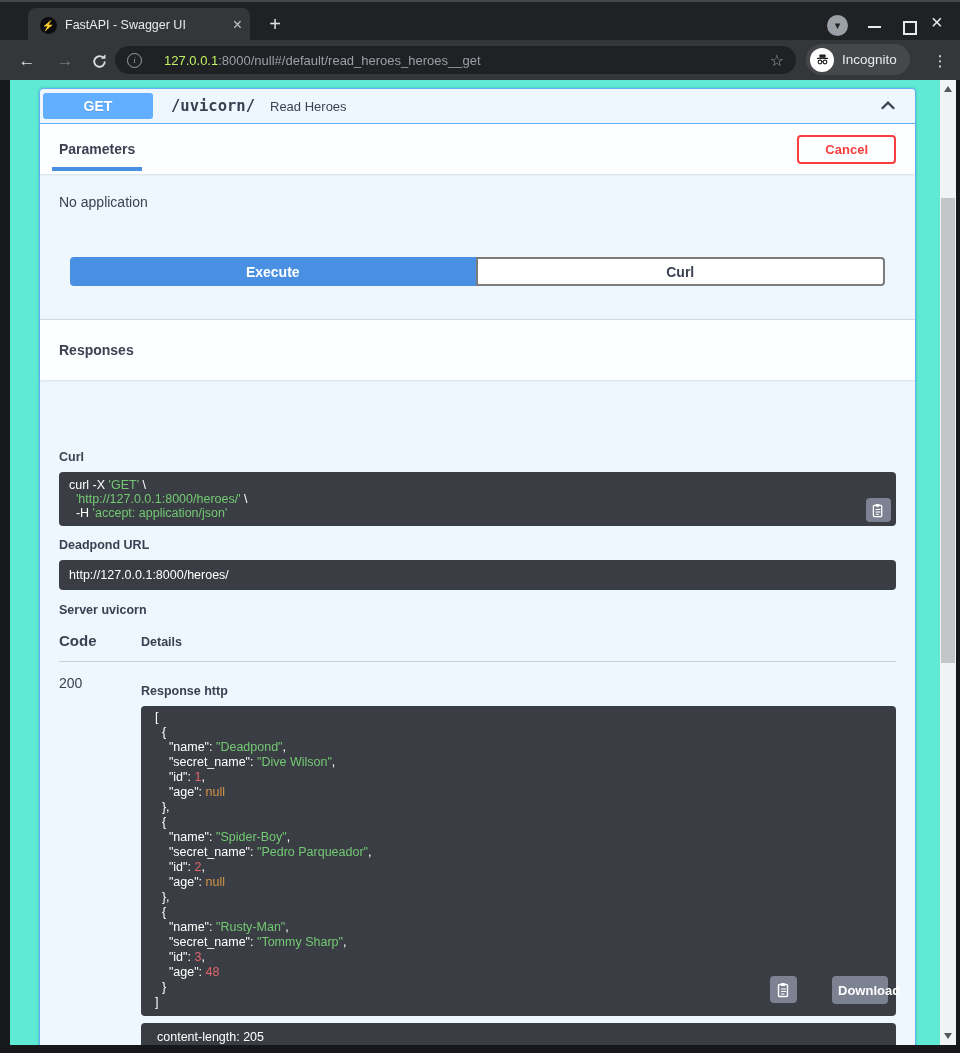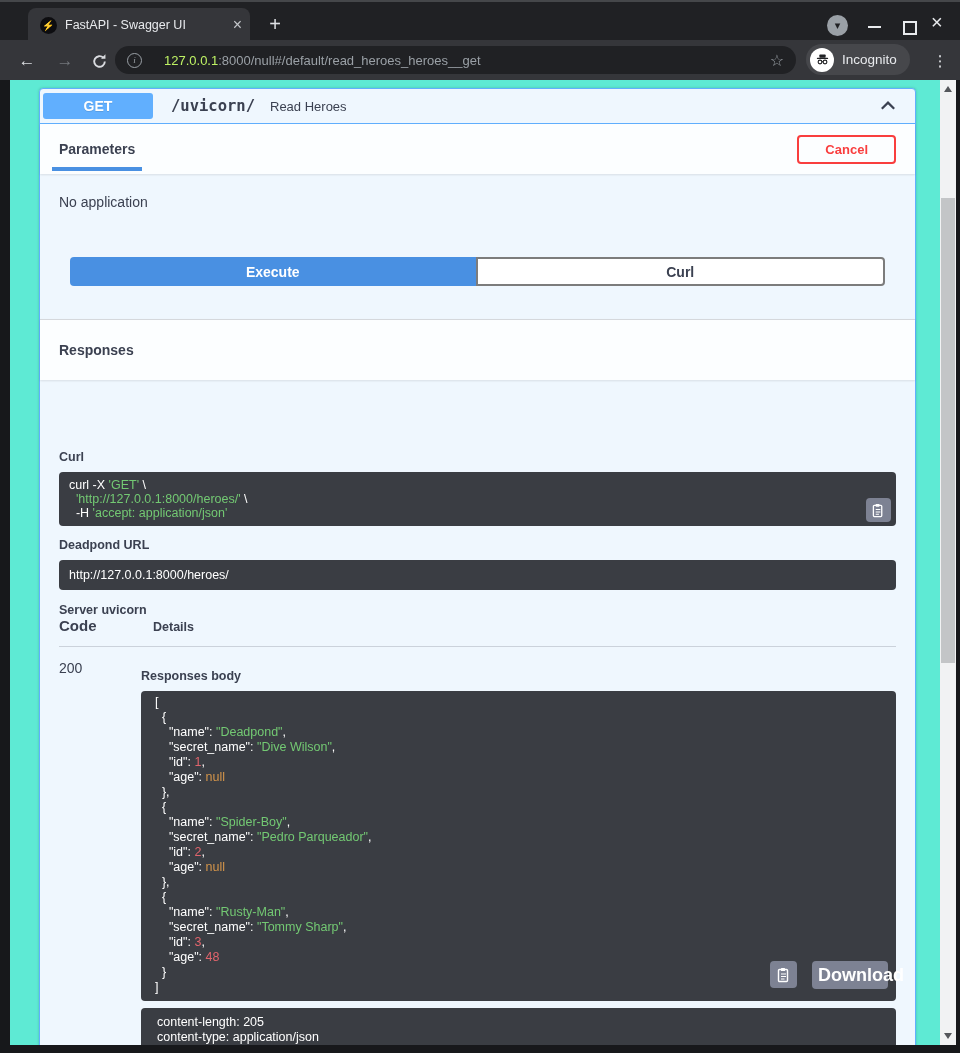--- a/index.html
+++ b/index.html
@@ -80,38 +80,38 @@
   .lbl{font-size:12.5px;font-weight:bold;margin-top:40px;}
   .code{background:var(--code-bg);border-radius:4px;color:#fff;position:relative;
         font-family:Liberation Sans, sans-serif;font-size:12.5px;}
   .code pre{margin:0;font-family:inherit;font-size:inherit;white-space:pre;}
   .curl-block{margin-top:8px;padding:6px 10px;}
   .curl-block pre{line-height:14px;}
   .req-lbl{margin-top:12px;}
   .url-block{margin-top:8px;padding:8px 10px;}
   .url-block pre{line-height:14px;}
   .srv-lbl{margin-top:13px;}
-  .tbl-head{display:flex;height:29px;border-bottom:1px solid rgba(59,65,81,.2);gap:12px;}
+  .tbl-head{display:flex;margin-top:15px;height:29px;border-bottom:1px solid rgba(59,65,81,.2);}
   .code-h{width:82px;font-size:15px;font-weight:bold;flex:none;}
   .det-h{font-size:12.5px;font-weight:bold;padding-top:3px;}
   .resp-row{display:flex;margin-top:12px;}
   .status-code{width:82px;font-size:14px;flex:none;padding-top:1px;}
   .resp-cell{flex:1;min-width:0;}
   .body-lbl{margin-top:10px;}
   .body-block{margin-top:8px;padding:4px 0 6px 14px;}
   .body-block pre{line-height:15px;}
   .hdr-lbl{margin-top:12px;}
   .headers-block{margin-top:7px;padding:7px 16px;}
   .headers-block pre{line-height:15px;}
   .copy-sm{position:absolute;right:5px;bottom:4px;width:25px;height:24px;background:var(--button-gray);
            border:none;border-radius:4px;display:flex;align-items:center;justify-content:center;}
   .copy-md{position:absolute;right:99px;bottom:13px;width:27px;height:27px;background:var(--button-gray);
            border:none;border-radius:4px;display:flex;align-items:center;justify-content:center;}
-  .download-btn{position:absolute;right:8px;bottom:12px;width:76px;height:28px;background:var(--button-gray);
-                color:#fff;font-weight:bold;font-size:18px;border:none;border-radius:4px;font-family:inherit;margin-left:14px;}
+  .download-btn{position:absolute;right:8px;bottom:12px;width:56px;height:28px;background:var(--button-gray);
+                color:#fff;font-weight:bold;font-size:13px;border:none;border-radius:4px;font-family:inherit;margin-left:14px;}
   .tok-s{color:var(--code-string);}
   .tok-n{color:var(--code-number);}
   .tok-x{color:var(--code-null);}
 </style>
 </head>
 <body>
 
 <div class="titlebar">
   <div class="tab">
     <span class="favicon">
@@ -204,21 +204,21 @@
           <pre>http://127.0.0.1:8000/heroes/</pre>
         </div>
         <div class="lbl srv-lbl">Server uvicorn</div>
         <div class="tbl-head">
           <span class="code-h">Code</span>
           <span class="det-h">Details</span>
         </div>
         <div class="resp-row">
           <div class="status-code">200</div>
           <div class="resp-cell">
-            <div class="lbl body-lbl">Responses body</div>
+            <div class="lbl body-lbl">Response http</div>
             <div class="code body-block">
               <pre>[
   {
     "name": <span class="tok-s">"Deadpond"</span>,
     "secret_name": <span class="tok-s">"Dive Wilson"</span>,
     "id": <span class="tok-n">1</span>,
     "age": <span class="tok-x">null</span>
   },
   {
     "name": <span class="tok-s">"Spider-Boy"</span>,

